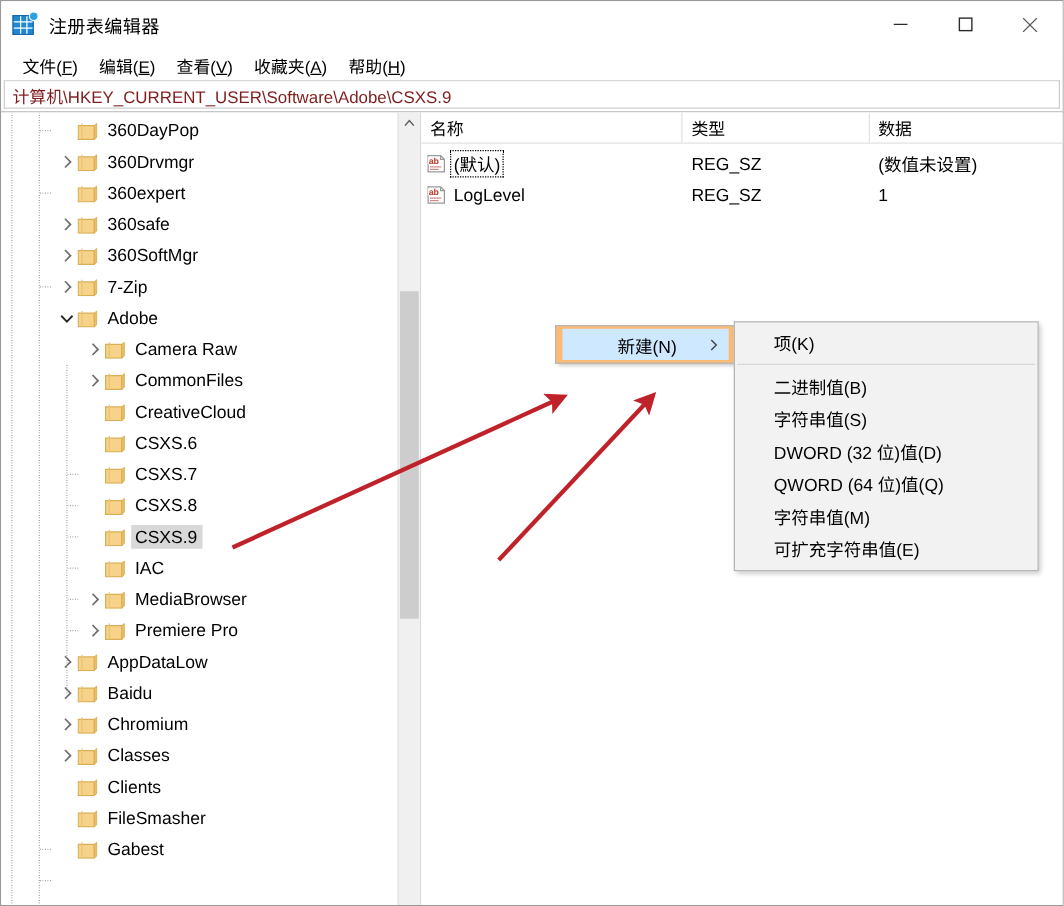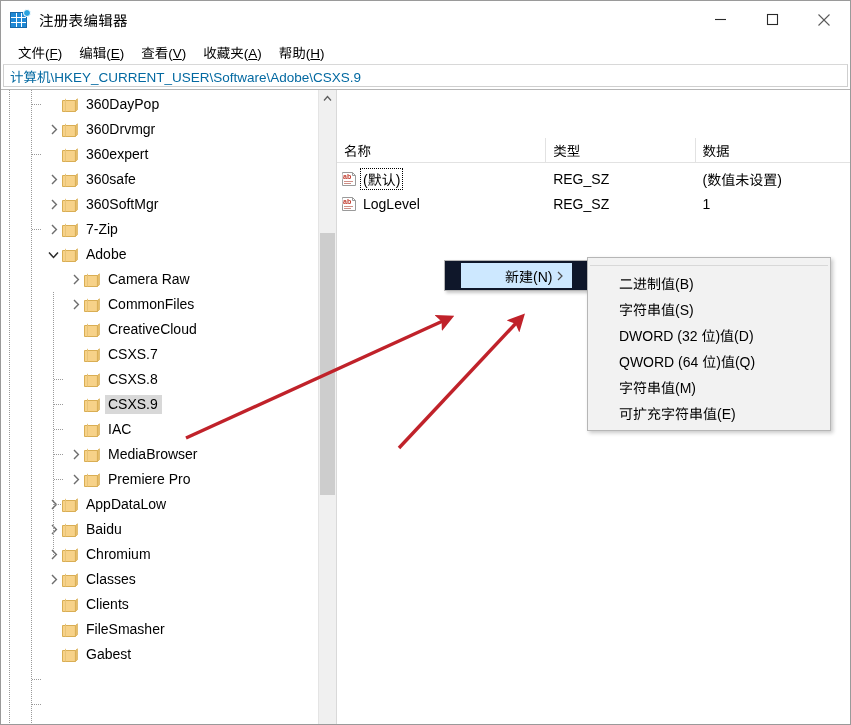--- a/index.html
+++ b/index.html
@@ -121,21 +121,21 @@
   }
   .addressbar {
     height: 23px;
     border: 1px solid #cfcfcf;
     border-top-color: #d8d8d8;
     background: #ffffff;
     display: flex;
     align-items: center;
     padding-left: 6px;
     font-size: 13.5px;
-    color: #0369a1;
+    color: #7f1d1d;
     box-sizing: border-box;
     overflow: hidden;
     white-space: nowrap;
   }
 
   
   .panes {
     flex: 1 1 auto;
     display: flex;
     min-height: 0;
@@ -230,21 +230,20 @@
     height: 262px;
     background: #cdcdcd;
   }
 
   
   .list-pane {
     flex: 1 1 auto;
     position: relative;
     background: #ffffff;
     overflow: hidden;
-    margin-top: 48px;
   }
   .list-header {
     height: 24px;
     display: flex;
     background: #ffffff;
     border-bottom: 1px solid #e2e2e2;
   }
   .list-header .col {
     font-size: 13.5px;
     color: #000;
@@ -283,24 +282,24 @@
     flex: 0 0 auto;
     margin-right: 4px;
   }
   .ab-icon svg { display: block; }
 
   
   .ctx-menu {
     position: absolute;
     left: 443px; top: 259px;
     width: 145px;
-    background: #0f172a;
+    background: #fdba74;
     border: 1px solid #b6b6b6;
     box-shadow: 2px 2px 3px rgba(0,0,0,.22);
-    padding: 2px 16px;
+    padding: 2px 5px;
     z-index: 40;
     box-sizing: border-box;
   }
   .ctx-item {
     height: 25px;
     display: flex;
     align-items: center;
     font-size: 14px;
     color: #000;
     padding-left: 44px;
@@ -561,20 +560,36 @@
                 </svg>
               </div>
               <div class="folder">
                 <svg width="16" height="14" viewBox="0 0 16 14">
                   <path d="M0.5,2.5 L0.5,13.5 L13.5,13.5 L13.5,2.5 Z" fill="#f7d289" stroke="#d9ae54" stroke-width="1"></path>
                   <path d="M3.5,0.8 L3.5,13.4" stroke="#e8c478" stroke-width="1" fill="none"></path>
                   <path d="M13.4,2.6 L15.4,0.8 L15.4,11.8 L13.4,13.4 Z" fill="#e9bf6e" stroke="#d9ae54" stroke-width=".8"></path>
                 </svg>
               </div>
               <div class="lbl">CreativeCloud</div>
+            </div>
+            <div class="tree-row">
+              <div style="width: 66px; flex: 0 0 auto;"></div>
+              <div class="chev empty">
+                <svg width="8" height="11" viewBox="0 0 8 11">
+                  <polyline points="2,1 6.4,5.5 2,10" fill="none" stroke="#6e6e6e" stroke-width="1.4"></polyline>
+                </svg>
+              </div>
+              <div class="folder">
+                <svg width="16" height="14" viewBox="0 0 16 14">
+                  <path d="M0.5,2.5 L0.5,13.5 L13.5,13.5 L13.5,2.5 Z" fill="#f7d289" stroke="#d9ae54" stroke-width="1"></path>
+                  <path d="M3.5,0.8 L3.5,13.4" stroke="#e8c478" stroke-width="1" fill="none"></path>
+                  <path d="M13.4,2.6 L15.4,0.8 L15.4,11.8 L13.4,13.4 Z" fill="#e9bf6e" stroke="#d9ae54" stroke-width=".8"></path>
+                </svg>
+              </div>
+              <div class="lbl">CSXS.6</div>
             </div>
             <div class="tree-row">
               <div style="width: 66px; flex: 0 0 auto;"></div>
               <div class="chev empty">
                 <svg width="8" height="11" viewBox="0 0 8 11">
                   <polyline points="2,1 6.4,5.5 2,10" fill="none" stroke="#6e6e6e" stroke-width="1.4"></polyline>
                 </svg>
               </div>
               <div class="folder">
                 <svg width="16" height="14" viewBox="0 0 16 14">
@@ -852,20 +867,21 @@
       <span>新建(N)</span>
       <span class="sub-arrow">
         <svg width="6" height="10" viewBox="0 0 6 10">
             <polyline points="1,1 5,5 1,9" fill="none" stroke="#4a4a4a" stroke-width="1.2"></polyline>
           </svg>
       </span>
     </div>
   </div>
 
   <div class="submenu" id="submenu">
+      <div class="ctx-item">项(K)</div>
       <div class="menu-sep"></div>
       <div class="ctx-item">二进制值(B)</div>
       <div class="ctx-item">字符串值(S)</div>
       <div class="ctx-item">DWORD (32 位)值(D)</div>
       <div class="ctx-item">QWORD (64 位)值(Q)</div>
       <div class="ctx-item">字符串值(M)</div>
       <div class="ctx-item">可扩充字符串值(E)</div>
     </div>
 
   <svg id="arrows" viewBox="0 0 851 725" width="851" height="725">

